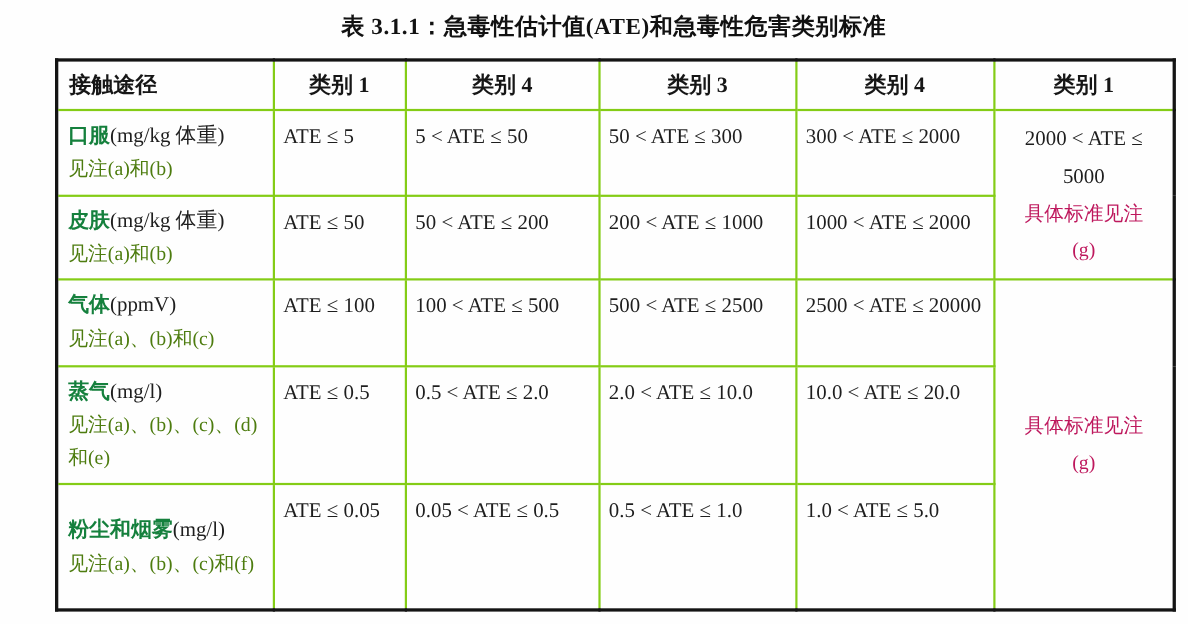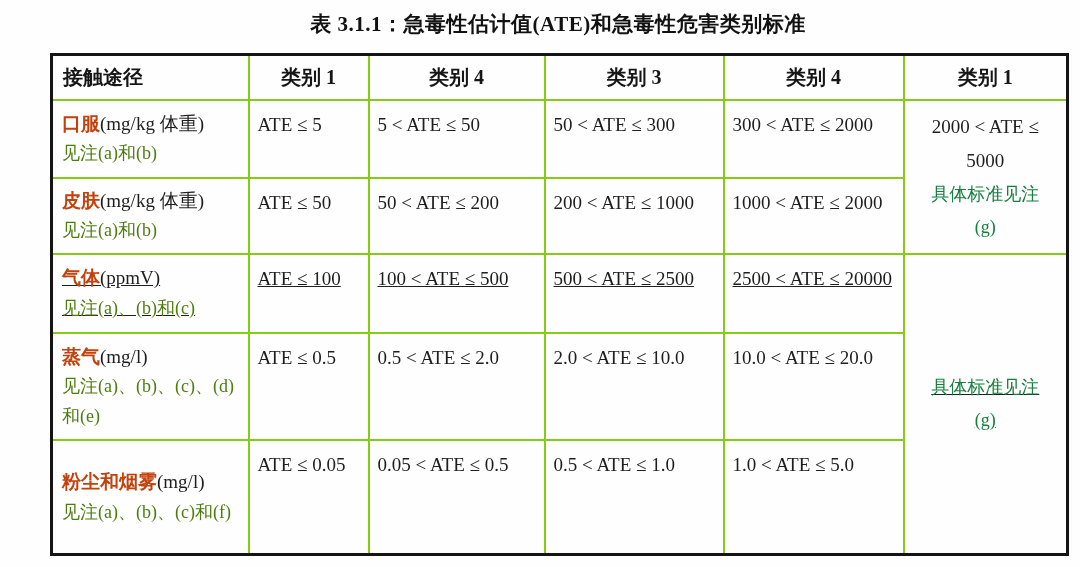--- a/index.html
+++ b/index.html
@@ -32,58 +32,58 @@
     table-layout: fixed;
     border: 3px solid #141414;
     background: #fefefe;
   }
   table.ate th, table.ate td {
     border: 2px solid #84cc16;
   }
   tr.hdr  { height: 45px; }
   tr.r1   { height: 78px; }
   tr.r2   { height: 76px; }
-  tr.r3   { height: 79px; text-decoration: underline; }
+  tr.r3   { height: 79px; }
   tr.r4   { height: 107px; }
   tr.r5   { height: 115px; }
   th.hcell {
     font-size: 20px;
     font-weight: bold;
     text-align: center;
     vertical-align: middle;
     color: #161616;
   }
   th.hcell.route-h {
     text-align: left;
     padding-left: 10px;
   }
   td.route-cell {
     text-align: left;
     vertical-align: middle;
     padding: 6px 6px 6px 9px;
     font-size: 19px;
     line-height: 1.65;
   }
-  .route-name { font-weight: bold; color: #c2410c; }
+  .route-name { font-weight: bold; color: #15803d; }
   .route-unit { font-weight: normal; }
   .route-note { font-size: 18px; color: #4d7c0f; }
   td.val {
     vertical-align: top;
     padding: 13px 8px 0 8px;
     font-size: 19px;
   }
   td.cat5 {
     text-align: center;
     vertical-align: middle;
     font-size: 19px;
     line-height: 1.8;
     padding: 2px;
   }
   .cat5-range { max-width: 142px; margin: 0 auto; }
-  .cat5-note  { max-width: 128px; margin: 0 auto; font-size: 18px; color: #15803d; }
+  .cat5-note  { max-width: 128px; margin: 0 auto; font-size: 18px; color: #be185d; }
 </style>
 </head>
 <body>
 
 <div class="page">
 
   <div class="doc-title">表 3.1.1：急毒性估计值(ATE)和急毒性危害类别标准</div>
 
   <table class="ate">
     <colgroup>

